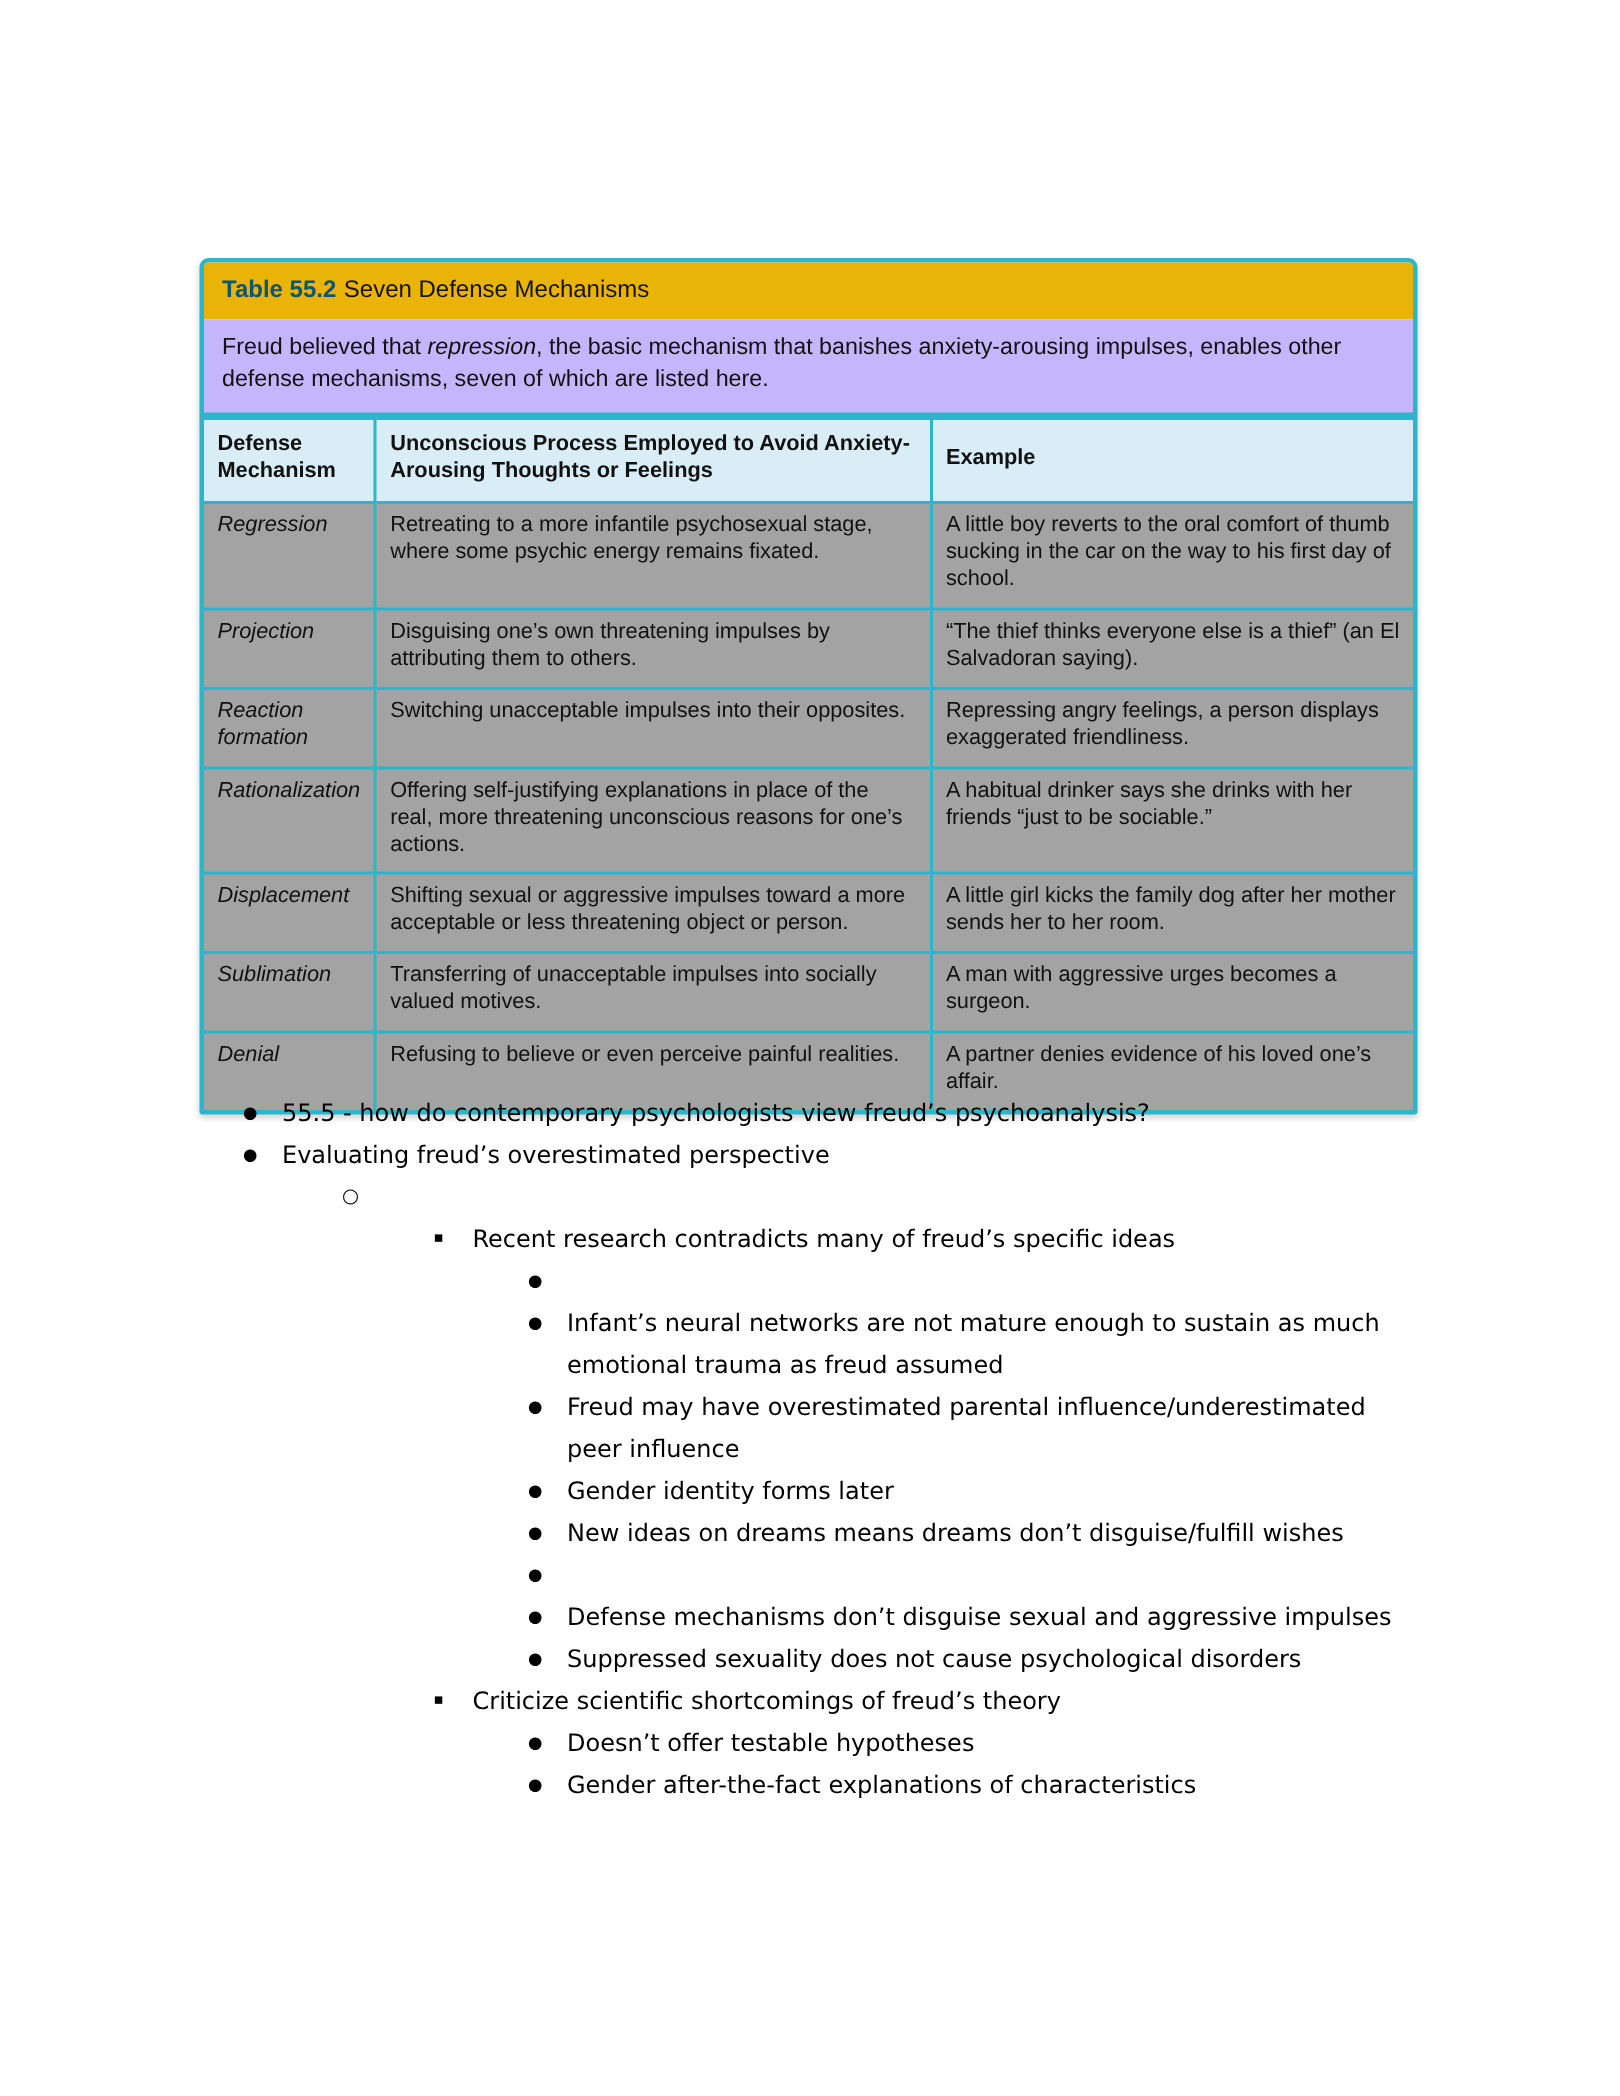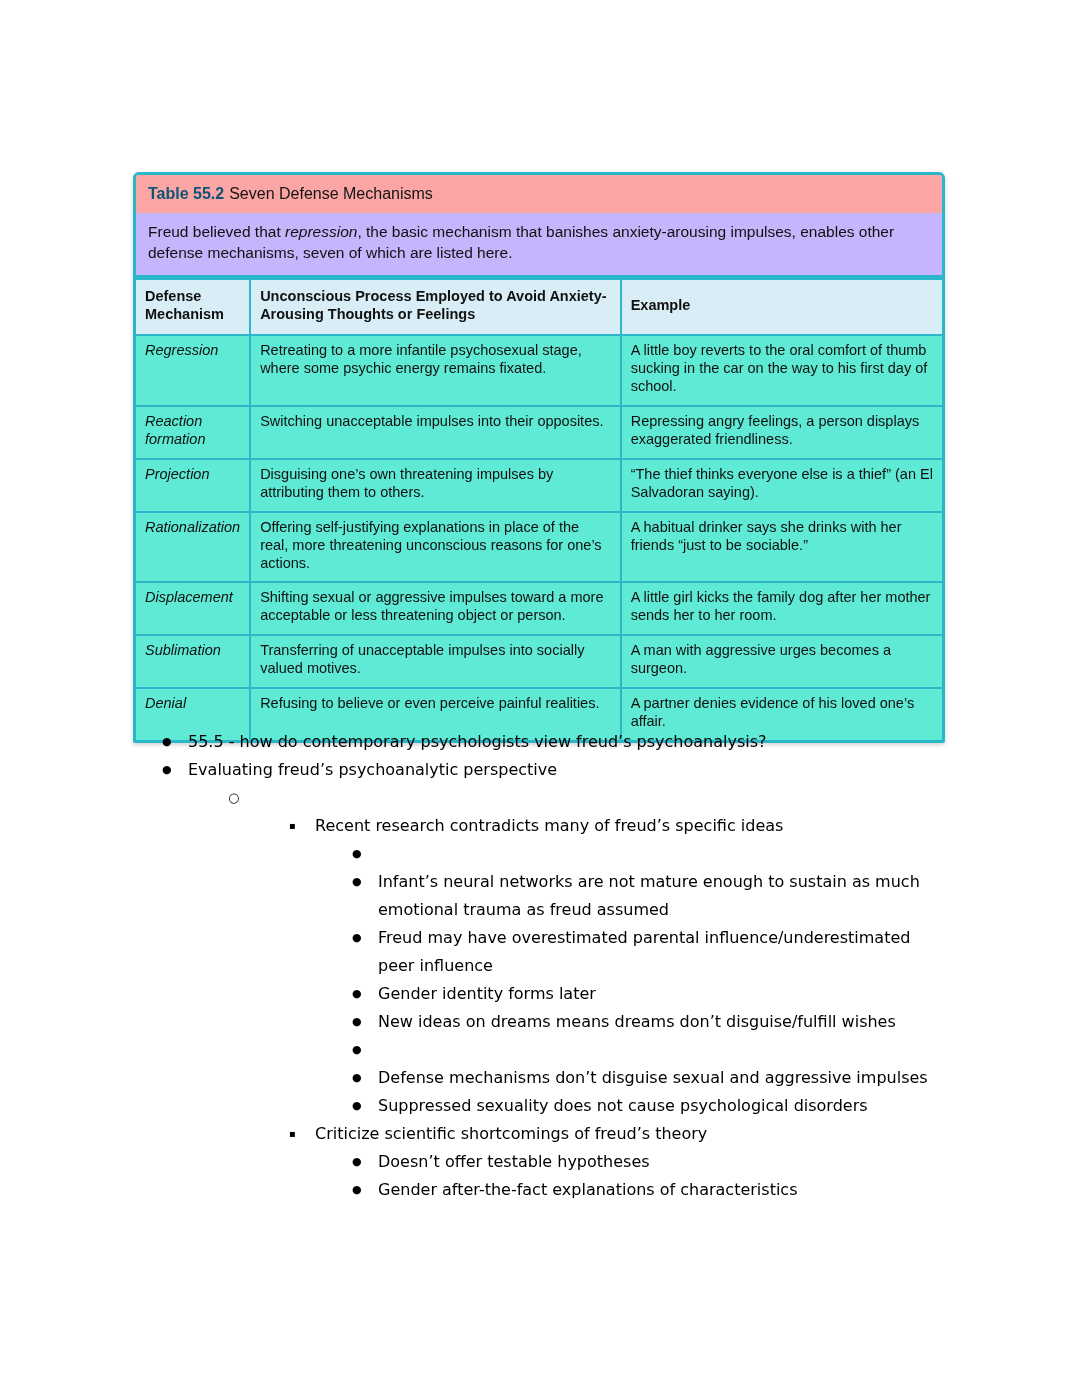--- a/index.html
+++ b/index.html
@@ -10,40 +10,40 @@
   }
 
   
   .table-wrap {
     position:absolute; left:133px; top:172px; width:812px;
     border:3px solid #2cb6ca; border-radius:6px 6px 2px 2px;
     box-shadow:0 2px 4px rgba(0,0,0,0.18);
     background:#fff;
   }
   .title-band {
-    background:#fca5a5; padding:10px 12px;
+    background:#eab308; padding:10px 12px;
     font-size:16px; border-radius:3px 3px 0 0;
   }
   .title-band .t-label { font-weight:bold; color:#0d5574; }
   .title-band .t-rest  { color:#141414; margin-left:5px; }
   .intro {
     background:#c4b5fd; padding:9px 12px 11px 12px;
     font-size:15.5px; line-height:1.35; color:#111;
     border-bottom:3px solid #2cb6ca;
   }
   table.mech-table { width:100%; border-collapse:collapse; }
   table.mech-table th, table.mech-table td {
     border:2px solid #2cb6ca; padding:6px 9px 9px 9px;
     font-size:14.5px; line-height:1.24; text-align:left;
   }
   table.mech-table th {
     background:#d8edf5; font-weight:bold; vertical-align:middle;
     padding-top:8px; padding-bottom:10px; color:#111;
   }
-  table.mech-table td { vertical-align:top; background:#5eead4; color:#111; }
+  table.mech-table td { vertical-align:top; background:#a3a3a3; color:#111; }
   td.mech { font-style:italic; }
   col.c1 { width:110px; } col.c2 { width:376px; } col.c3 { width:326px; }
   table.mech-table tr:last-child td { border-bottom:none; }
   table.mech-table th:first-child, table.mech-table td:first-child { border-left:none; }
   table.mech-table th:last-child,  table.mech-table td:last-child  { border-right:none; }
 
   
   .notes {
     position:absolute; left:133px; top:728px; width:800px;
     font-family:"DejaVu Sans", sans-serif; font-size:16px; color:#000;
@@ -81,28 +81,28 @@
         <th>Example</th>
       </tr>
     </thead>
     <tbody>
       <tr>
         <td class="mech">Regression</td>
         <td>Retreating to a more infantile psychosexual stage, where some psychic energy remains fixated.</td>
         <td>A little boy reverts to the oral comfort of thumb sucking in the car on the way to his first day of school.</td>
       </tr>
       <tr>
+        <td class="mech">Projection</td>
+        <td>Disguising one’s own threatening impulses by attributing them to others.</td>
+        <td>“The thief thinks everyone else is a thief” (an El Salvadoran saying).</td>
+      </tr>
+      <tr>
         <td class="mech">Reaction formation</td>
         <td>Switching unacceptable impulses into their opposites.</td>
         <td>Repressing angry feelings, a person displays exaggerated friendliness.</td>
-      </tr>
-      <tr>
-        <td class="mech">Projection</td>
-        <td>Disguising one’s own threatening impulses by attributing them to others.</td>
-        <td>“The thief thinks everyone else is a thief” (an El Salvadoran saying).</td>
       </tr>
       <tr>
         <td class="mech">Rationalization</td>
         <td>Offering self-justifying explanations in place of the real, more threatening unconscious reasons for one’s actions.</td>
         <td>A habitual drinker says she drinks with her friends “just to be sociable.”</td>
       </tr>
       <tr>
         <td class="mech">Displacement</td>
         <td>Shifting sexual or aggressive impulses toward a more acceptable or less threatening object or person.</td>
         <td>A little girl kicks the family dog after her mother sends her to her room.</td>
@@ -121,21 +121,21 @@
   </table>
 </div>
 
 <div class="notes">
   <div class="note l1">
       <span class="marker">●</span>
       <span class="text">55.5 - how do contemporary psychologists view freud’s psychoanalysis?</span>
     </div>
   <div class="note l1">
       <span class="marker">●</span>
-      <span class="text">Evaluating freud’s psychoanalytic perspective</span>
+      <span class="text">Evaluating freud’s overestimated perspective</span>
     </div>
   <div class="note l2">
       <span class="marker">○</span>
     </div>
   <div class="note l3">
       <span class="marker">▪</span>
       <span class="text">Recent research contradicts many of freud’s specific ideas</span>
     </div>
   <div class="note l4">
       <span class="marker">●</span>

